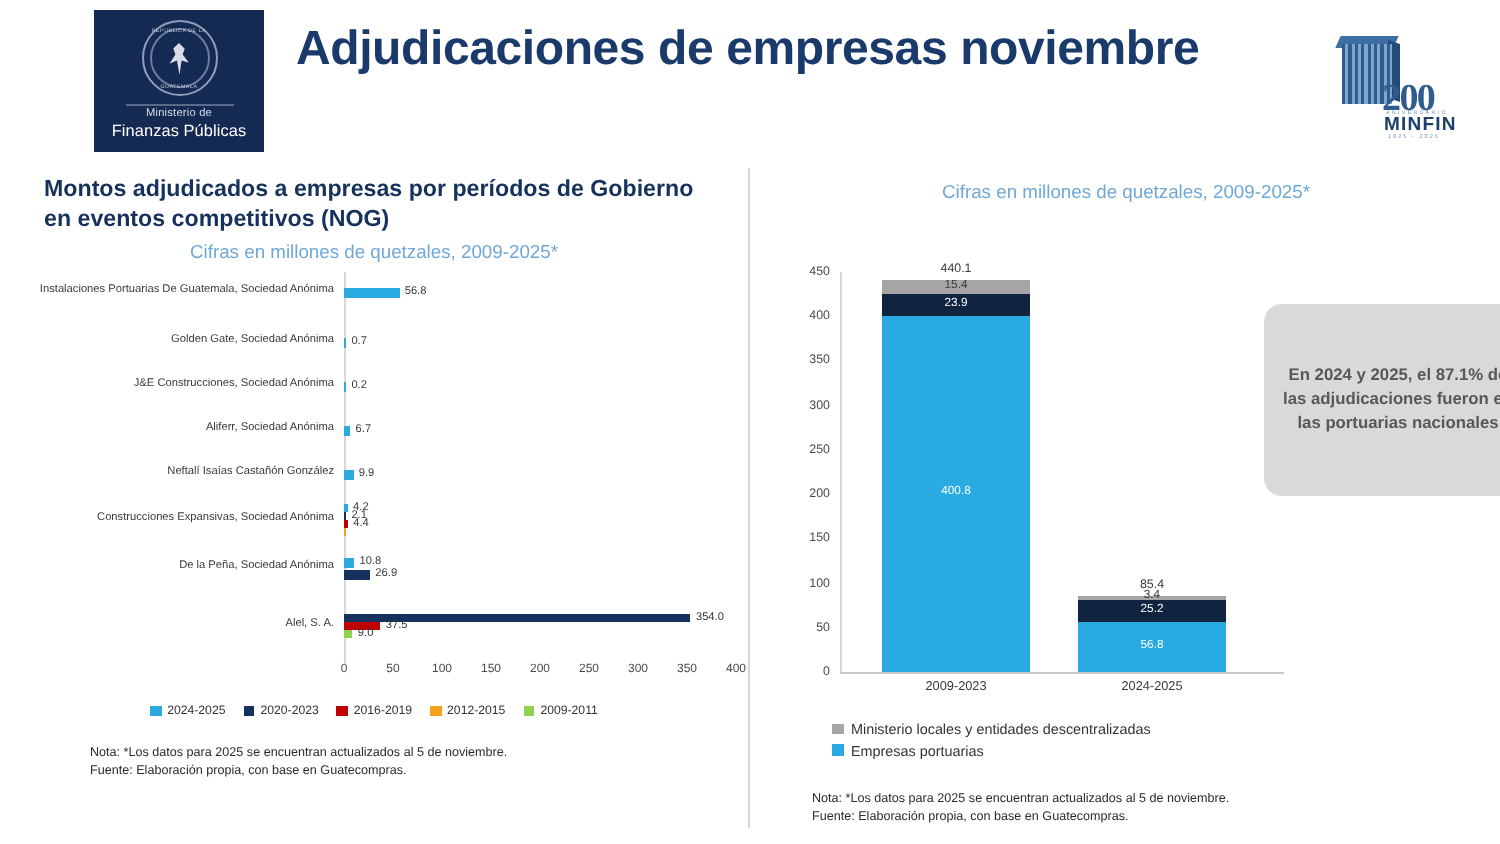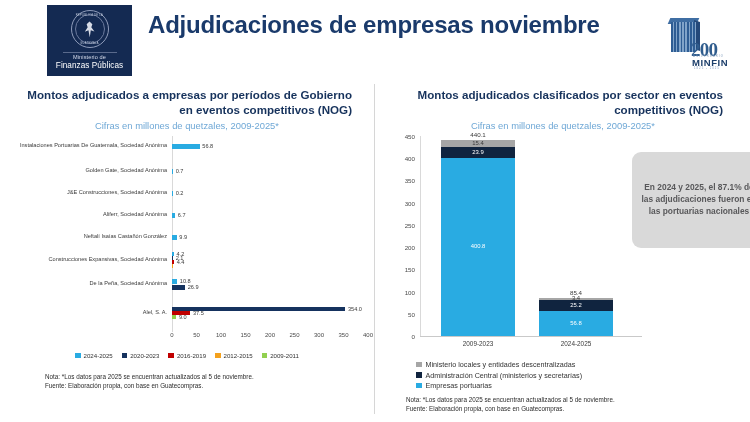--- a/index.html
+++ b/index.html
@@ -49,21 +49,21 @@
       color:#2f5c8d; letter-spacing:-0.8px; font-family:"Liberation Serif", serif;}
   .mf-ani { position:absolute; left:30px; top:37px; font-size:2.6px; color:#6d8db2; letter-spacing:1.2px;}
   .mf-name { position:absolute; left:29px; top:39px; font-size:9.5px; font-weight:bold;
       color:#1d3f6b; letter-spacing:.6px;}
   .mf-sub { position:absolute; left:31px; top:48px; font-size:2.8px; color:#7c97ba; letter-spacing:1px;}
 
   
   .vdiv { position:absolute; left:374px; top:84px; width:1px; height:330px; background:#d6d6d6; }
 
   
-  .p-title { font-size:11.6px; font-weight:bold; color:#16325c; text-align:right; line-height:1.28; }
+  .p-title { font-size:11.6px; font-weight:bold; color:#16325c; text-align:left; line-height:1.28; }
   .p-sub { font-size:9.4px; color:#6fa8d6; text-align:center; margin-top:2px; }
   .notes { font-size:6.3px; color:#2b2b2b; line-height:1.5; }
 
   
   .left { position:absolute; left:0; top:88px; width:374px; height:330px; }
   .left .p-title { width:330px; margin:0 auto; }
   .lchart { position:absolute; left:0; top:48px; width:374px; height:202px; }
   .cat-row { position:absolute; left:0; width:374px; display:flex; align-items:center; }
   .cat-label {
     width:172px; padding-right:5px; text-align:right;
@@ -248,21 +248,20 @@
         </div>
       </div>
 
     <div class="notes">
       <div>Nota: *Los datos para 2025 se encuentran actualizados al 5 de noviembre.</div>
       <div>Fuente: Elaboración propia, con base en Guatecompras.</div>
     </div>
   </div>
 
   <div class="right">
-    <div class="p-title">Montos adjudicados clasificados por sector en eventos competitivos (NOG)</div>
     <div class="p-sub">Cifras en millones de quetzales, 2009-2025*</div>
 
     <div class="rchart" id="rchart">
       <div class="ryaxis" id="ryaxis">
           <span class="ytick" style="top: 200px;">0</span>
           <span class="ytick" style="top: 177.778px;">50</span>
           <span class="ytick" style="top: 155.556px;">100</span>
           <span class="ytick" style="top: 133.333px;">150</span>
           <span class="ytick" style="top: 111.111px;">200</span>
           <span class="ytick" style="top: 88.8889px;">250</span>
@@ -301,24 +300,20 @@
         </div>
       <div class="rbaseline"></div>
     </div>
 
     <div class="rlegend" id="rlegend">
         <div class="rlg-item">
           <span class="sw" style="background: rgb(166, 166, 166);"></span>
           <span>Ministerio locales y entidades descentralizadas</span>
         </div>
         <div class="rlg-item">
-          <span class="sw" style="background: rgb(16, 36, 63);"></span>
-          <span>Administración Central (ministerios y secretarías)</span>
-        </div>
-        <div class="rlg-item">
           <span class="sw" style="background: rgb(41, 171, 226);"></span>
           <span>Empresas portuarias</span>
         </div>
       </div>
 
     <div class="notes">
       <div>Nota: *Los datos para 2025 se encuentran actualizados al 5 de noviembre.</div>
       <div>Fuente: Elaboración propia, con base en Guatecompras.</div>
     </div>
   </div>

